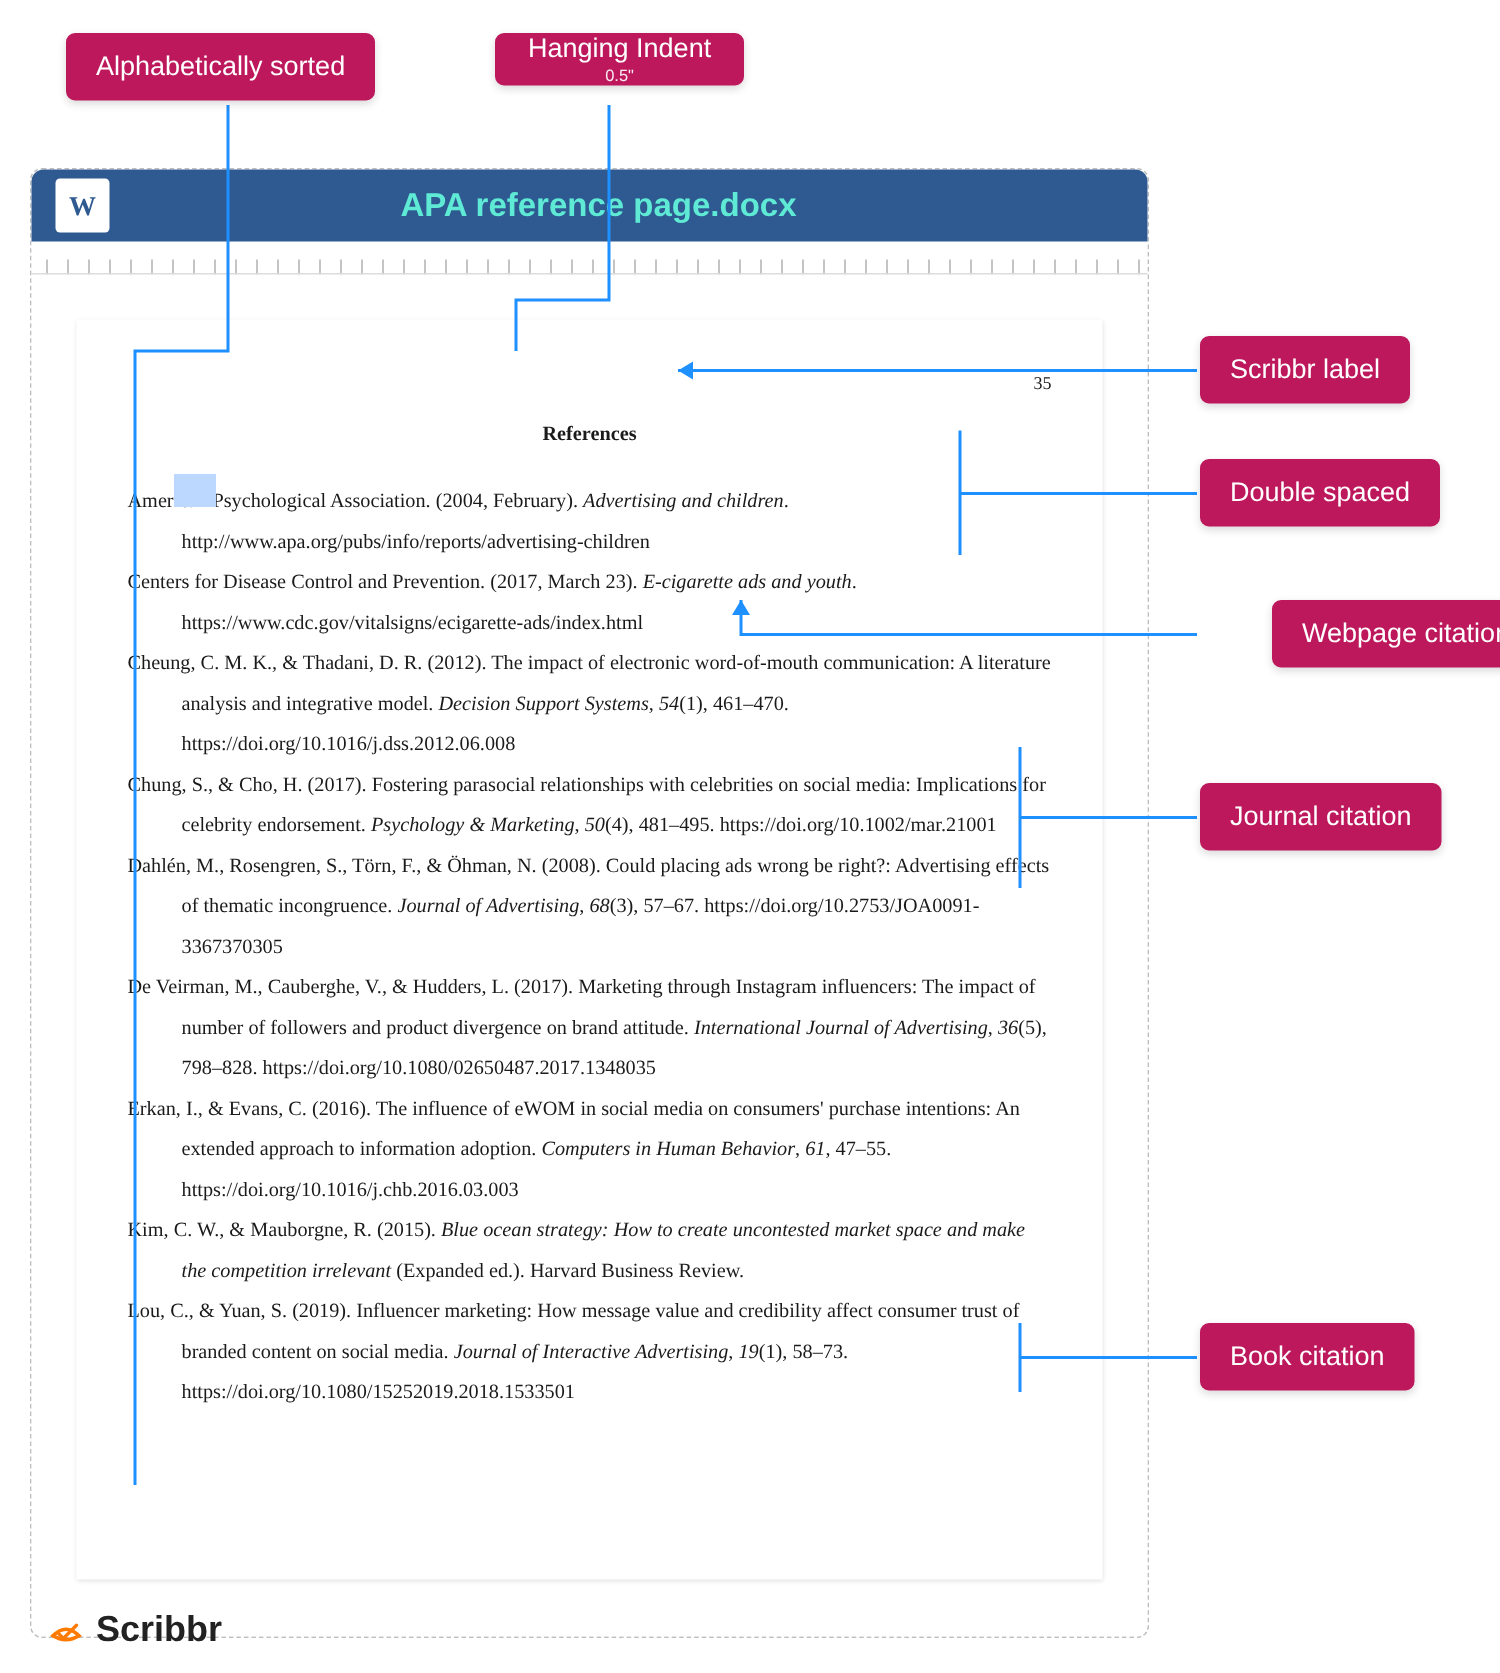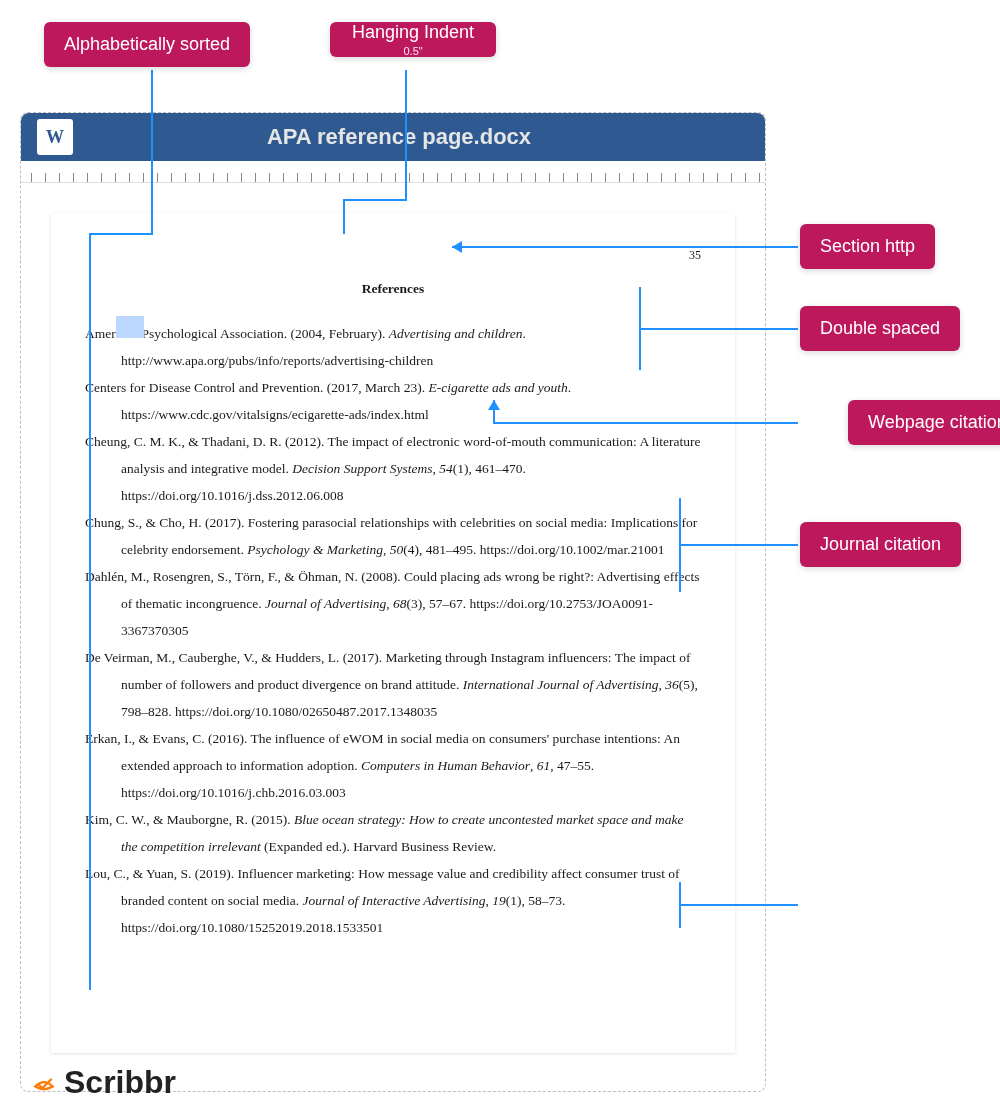--- a/index.html
+++ b/index.html
@@ -4,50 +4,51 @@
 <style>
 * { box-sizing: border-box; margin: 0; padding: 0; }
 body { font-family: Arial, sans-serif; background: #fff; width: 1000px; height: 1115px; position: relative; overflow: hidden; }
 .container { position: relative; width: 1000px; height: 1115px; }
 .tag { position: absolute; background: #be185d; color: #fff; padding: 12px 20px; border-radius: 6px; font-size: 18px; font-weight: 500; text-align: center; box-shadow: 0 2px 6px rgba(0,0,0,0.15); z-index: 20; white-space: nowrap; }
 .tag-sub { font-size: 11px; display: block; opacity: 0.9; margin-top: 2px; }
 .doc-frame { position: absolute; left: 20px; top: 112px; width: 746px; height: 980px; border: 1px dashed #bdbdbd; border-radius: 8px; background: #fff; z-index: 5; }
 .doc-titlebar { background: #2e5a91; height: 48px; display: flex; align-items: center; border-top-left-radius: 8px; border-top-right-radius: 8px; }
 .word-icon { width: 36px; height: 36px; background: #fff; margin-left: 16px; border-radius: 3px; position: relative; display: flex; align-items: center; justify-content: center; }
 .word-icon::before { content: "W"; color: #2e5a91; font-weight: bold; font-size: 18px; font-family: Georgia, serif; }
-.doc-title { color: #e5e5e5; font-size: 22px; font-weight: 600; flex: 1; text-align: center; padding-right: 40px; }
+.doc-title { color: #5eead4; font-size: 22px; font-weight: 600; flex: 1; text-align: center; padding-right: 40px; }
 .ruler { height: 22px; background: linear-gradient(90deg, #e0e0e0 0%, #e0e0e0 100%); background-image: repeating-linear-gradient(90deg, #888 0, #888 1px, transparent 1px, transparent 14px); background-position: 10px 12px; background-size: 14px 10px; background-repeat: repeat-x; border-bottom: 1px solid #ddd; }
 .page { background: #fff; margin: 30px 30px 0 30px; padding: 30px 34px; font-family: "Times New Roman", Georgia, serif; font-size: 13.5px; color: #1a1a1a; line-height: 2; height: 840px; box-shadow: 0 1px 3px rgba(0,0,0,0.12); position: relative; }
 .page-num { text-align: right; font-size: 12px; margin-bottom: 8px; }
 .ref-heading { text-align: center; font-weight: bold; margin-bottom: 18px; }
 .ref { padding-left: 36px; text-indent: -36px; margin-bottom: 0; }
 .italic { font-style: italic; font-family: Liberation Serif, serif; }
 .highlight-box { position: absolute; background: #bcd8ff; width: 28px; height: 22px; left: 116px; top: 316px; z-index: 6; }
 .line { position: absolute; stroke: #1e90ff; stroke-width: 2; fill: none; z-index: 15; }
 .arrow-tri-l { fill: #1e90ff; }
 .logo-area { position: absolute; left: 30px; bottom: 14px; display: flex; align-items: center; gap: 6px; z-index: 8;}
 .logo-icon { width: 28px; height: 28px; display: inline-block; }
-.logo-text { font-family: Arial, sans-serif; font-size: 32px; font-weight: 700; color: #222; }
+.logo-text { font-family: Arial, sans-serif; font-size: 24px; font-weight: 700; color: #222; }
 svg.overlay { position: absolute; left: 0; top: 0; width: 1000px; height: 1115px; pointer-events: none; z-index: 15; }
 </style>
 </head>
 <body>
 
 <div class="container">
 
   <div class="tag" style="left:44px; top:22px;">Alphabetically sorted</div>
   <div class="tag" style="left:330px; top:22px; padding:0 22px;">
     <span>Hanging Indent</span>
     <span class="tag-sub">0.5"</span>
   </div>
 
-  <div class="tag" style="left:800px; top:224px;">Section http</div>
+  <div class="tag" style="left:800px; top:224px;">Scribbr label</div>
   <div class="tag" style="left:800px; top:306px;">Double spaced</div>
   <div class="tag" style="left:800px; top:400px;margin-left:48px;">Webpage citation</div>
   <div class="tag" style="left:800px; top:522px;">Journal citation</div>
+  <div class="tag" style="left:800px; top:882px;">Book citation</div>
 
   <svg class="overlay">
 
     <path class="line" d="M 152 70 L 152 234 L 90 234 L 90 990"></path>
 
     <path class="line" d="M 406 70 L 406 200 L 344 200 L 344 234"></path>
 
     <path class="line" d="M 798 247 L 452 247"></path>
     <polygon class="arrow-tri-l" points="452,247 462,241 462,253"></polygon>
 

